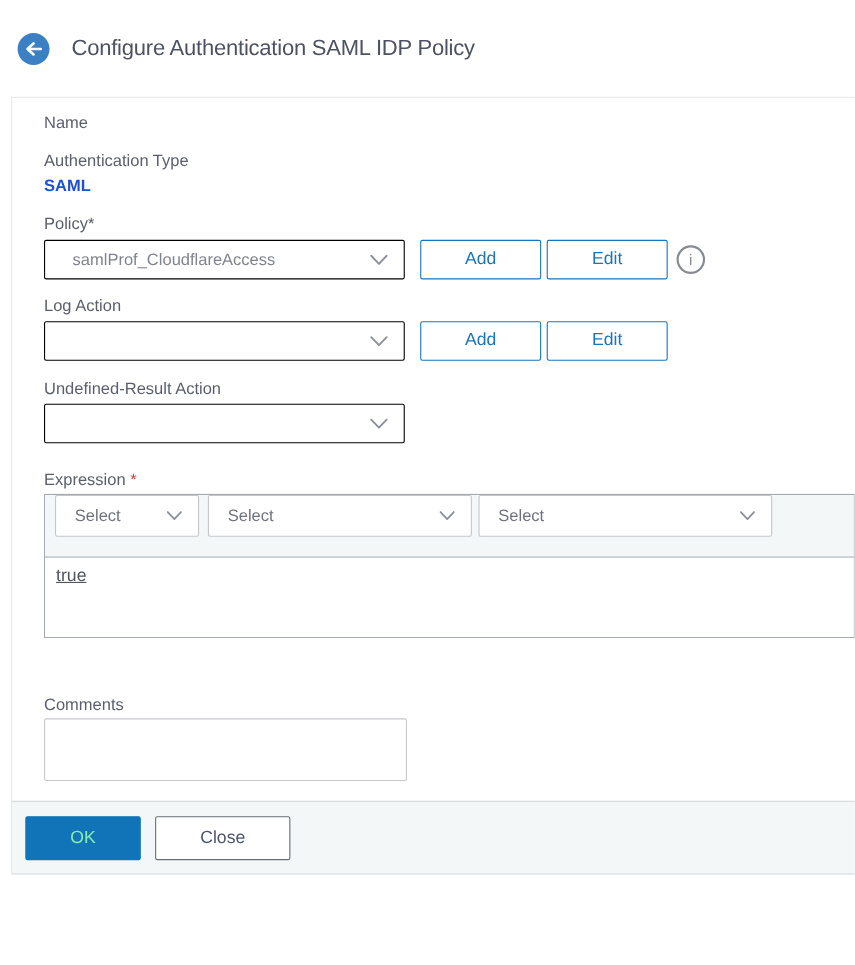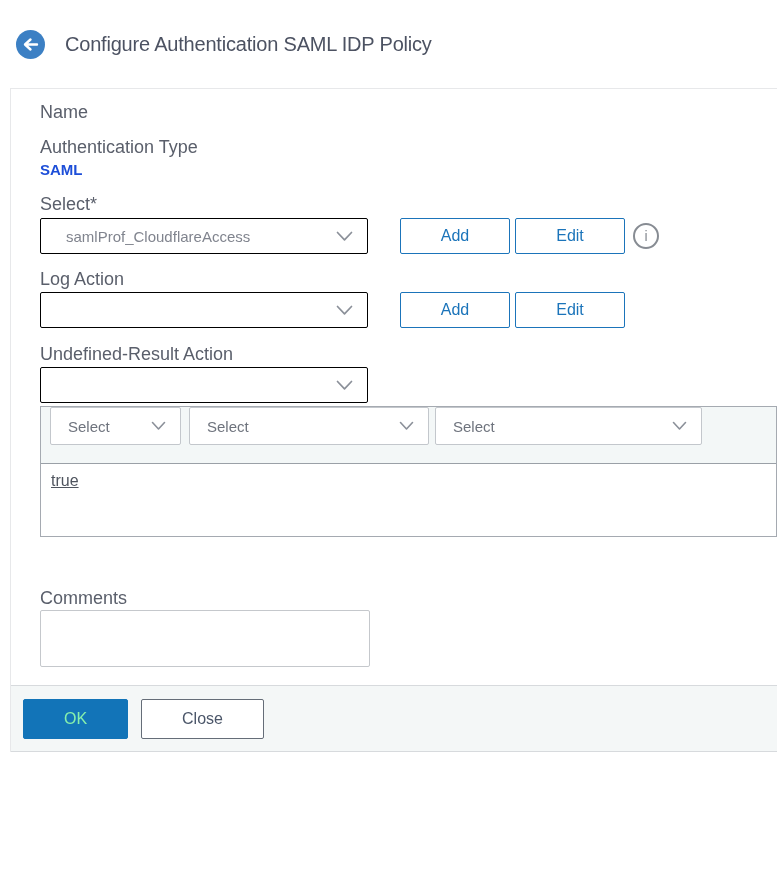--- a/index.html
+++ b/index.html
@@ -34,21 +34,21 @@
   }
   
   .panel {
     margin-left: 10px;
     width: 767px;
     border-top: 1px solid #e7e8ea;
     border-left: 1px solid #e7e8ea;
   }
   .fields { padding: 14px 0 0 29px; }
   .lbl {
-    font-size: 18px;
+    font-size: 15px;
     color: #5a5f6b;
     line-height: 18px;
   }
   .req { color: #cc4b41; }
   .bold-val {
     font-size: 15px;
     font-weight: bold;
     color: #1d4ed8;
     line-height: 18px;
     margin-top: 5px;
@@ -87,21 +87,21 @@
   .btn-outline-blue {
     width: 110px; height: 36px;
     background: #ffffff;
     border: 1px solid #1b74ba;
     border-radius: 2px;
     color: #1b74ba;
     font-family: "Liberation Sans", sans-serif;
     font-size: 16px;
     cursor: pointer;
   }
-  .m14 { margin-left: 32px; }
+  .m14 { margin-left: 14px; }
   .m5  { margin-left: 5px; }
   .info-icon {
     margin-left: 8px;
     width: 26px; height: 26px;
     border: 2px solid #878c93;
     border-radius: 50%;
     color: #878c93;
     font-size: 14px;
     display: flex; align-items: center; justify-content: center;
     font-style: normal;
@@ -218,21 +218,21 @@
   <div class="fields">
 
     
     <div class="lbl">Name</div>
 
     
     <div class="lbl mt17">Authentication Type</div>
     <div class="bold-val">SAML</div>
 
     
-    <div class="lbl mt16">Select*</div>
+    <div class="lbl mt16">Policy*</div>
     <div class="row mt5">
       <div class="dropdown">
         <span class="dd-text">samlProf_CloudflareAccess</span>
         <span class="chev">
           <svg width="17" height="11" viewBox="0 0 17 11">
               <path d="M1.5 1.5 L8.5 8.8 L15.5 1.5" stroke="#8b9099" stroke-width="1.7" fill="none" stroke-linecap="round" stroke-linejoin="round"></path>
             </svg>
         </span>
       </div>
       <button class="btn-outline-blue m14">Add</button>
@@ -262,20 +262,24 @@
         <span class="dd-text"></span>
         <span class="chev">
           <svg width="17" height="11" viewBox="0 0 17 11">
               <path d="M1.5 1.5 L8.5 8.8 L15.5 1.5" stroke="#8b9099" stroke-width="1.7" fill="none" stroke-linecap="round" stroke-linejoin="round"></path>
             </svg>
         </span>
       </div>
     </div>
 
     
+    <div class="lbl mt25">
+      <span>Expression</span>
+      <span class="req">*</span>
+    </div>
     <div class="expr-box">
       <div class="expr-toolbar">
         <div class="mini-select ms-1">
           <span class="dd-text">Select</span>
           <span class="chev">
             <svg width="15" height="10" viewBox="0 0 15 10">
                 <path d="M1.5 1.5 L7.5 8 L13.5 1.5" stroke="#8b9099" stroke-width="1.6" fill="none" stroke-linecap="round" stroke-linejoin="round"></path>
               </svg>
           </span>
         </div>

